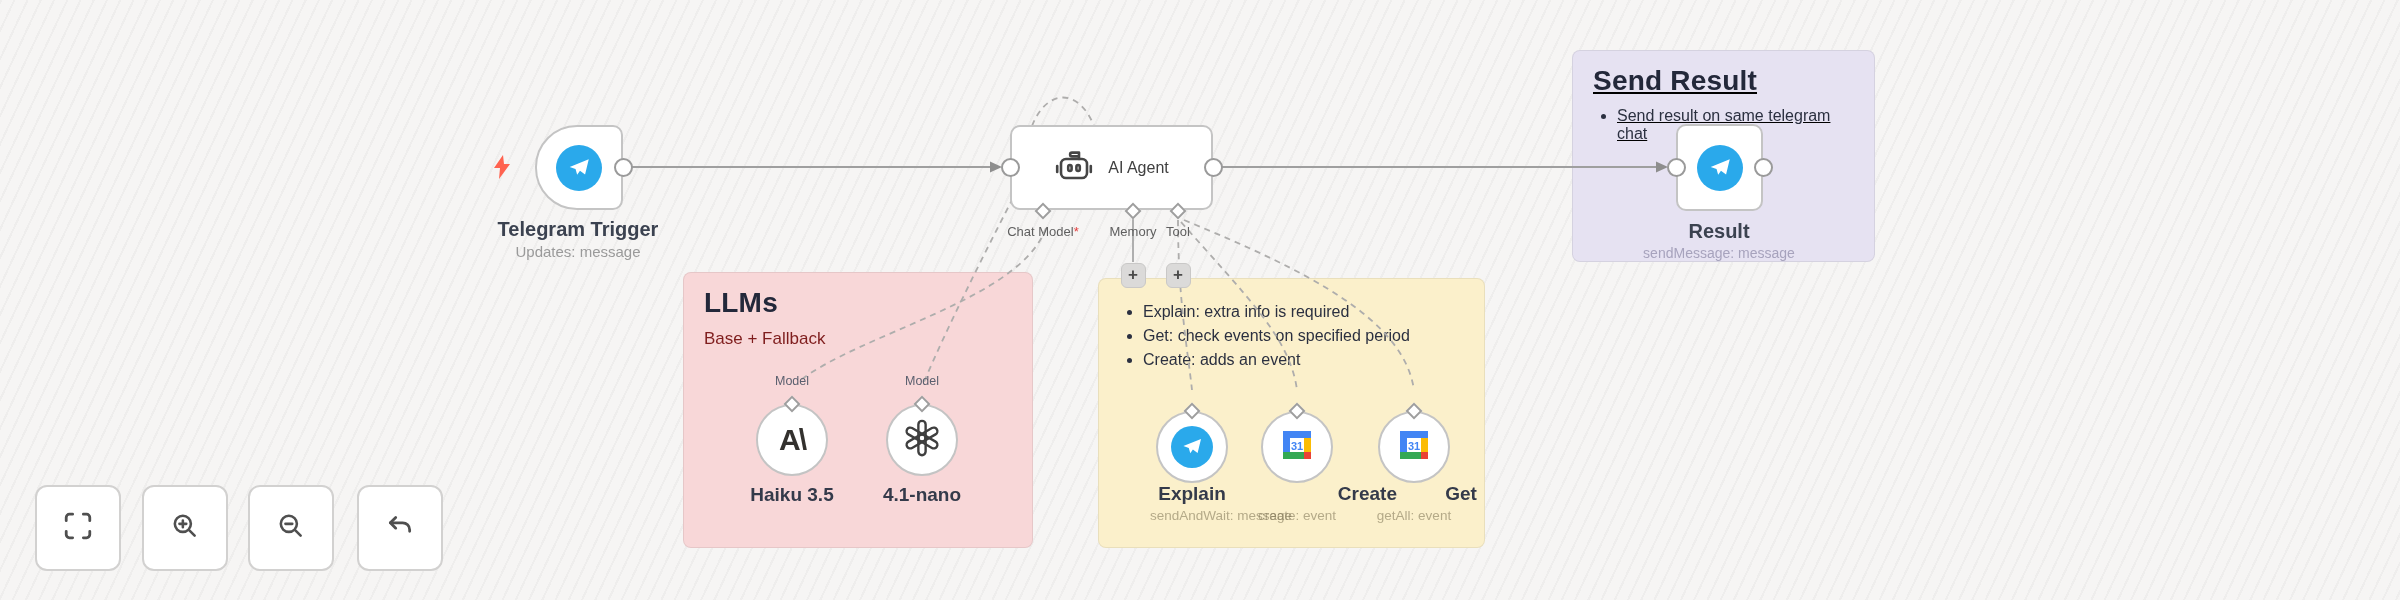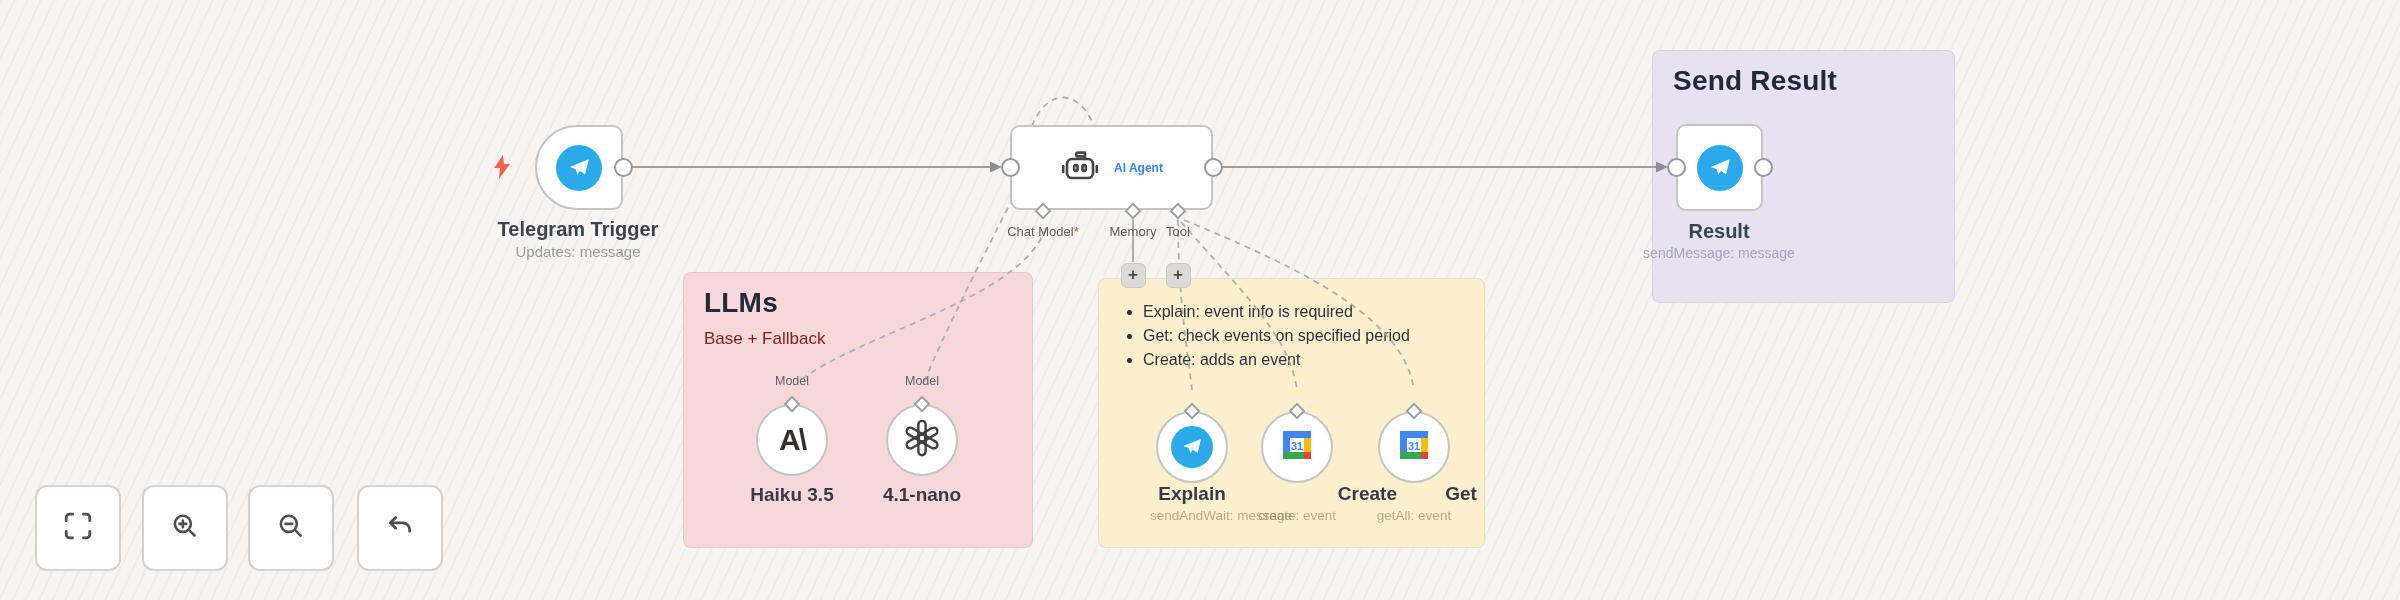--- a/index.html
+++ b/index.html
@@ -11,34 +11,34 @@
     background-color:#f6f5f4;
     background-image:repeating-linear-gradient(115deg, rgba(150,150,150,0.08) 0 2px, rgba(150,150,150,0) 2px 12px);
   }
   .abs{position:absolute;}
   
   .wires{position:absolute;left:0;top:0;z-index:2;}
   
   .sticky{position:absolute;z-index:1;border-radius:8px;border:1px solid rgba(0,0,0,0.07);padding:14px 20px;box-sizing:border-box;}
   .sticky-llms{left:683px;top:272px;width:350px;height:276px;background:#f8d7d8;}
   .sticky-tools{left:1098px;top:278px;width:387px;height:270px;background:#fbf0cb;}
-  .sticky-send{left:1652px;top:50px;width:303px;height:253px;background:#e6e2f2;}
+  .sticky-send{left:1572px;top:50px;width:303px;height:212px;background:#e6e2f2;text-decoration:underline;}
   .sticky-title{font-size:28px;font-weight:bold;color:#23283a;letter-spacing:.2px;}
   .sticky-sub{margin-top:10px;font-size:17px;color:#7f1d1d;}
   .sticky-bullets{margin:10px 0 0 0;padding-left:24px;font-size:16px;color:#2b3040;}
   .sticky-bullets li{margin:6px 0;}
   
   .node{position:absolute;z-index:3;background:#fff;border:2px solid #c4c4c4;box-sizing:border-box;
         display:flex;align-items:center;justify-content:center;}
   .node-trigger{left:535px;top:125px;width:88px;height:85px;border-radius:42px 10px 10px 42px;}
   .node-agent{left:1010px;top:125px;width:203px;height:85px;border-radius:10px;gap:14px;}
   .node-result{left:1676px;top:124px;width:87px;height:87px;border-radius:10px;}
   .node-label{position:absolute;z-index:3;font-size:20px;font-weight:bold;color:#3b4250;text-align:center;white-space:nowrap;}
   .node-sub{position:absolute;z-index:3;font-size:15px;color:#9a9a9a;text-align:center;white-space:nowrap;}
-  .agent-title{font-size:12px;font-weight:bold;color:#3b82f6;}
+  .agent-title{font-size:16px;font-weight:normal;color:#404040;}
   .port-label{position:absolute;z-index:3;font-size:13px;color:#5f5f5f;text-align:center;white-space:nowrap;}
   .req{color:#e23b3b;}
   
   .circle-node{position:absolute;z-index:3;background:#fff;border:2px solid #c4c4c4;border-radius:50%;
                display:flex;align-items:center;justify-content:center;box-sizing:border-box;width:72px;height:72px;}
   .sub-label{position:absolute;z-index:3;font-size:19px;font-weight:bold;color:#343a4a;text-align:center;white-space:nowrap;}
   .sub-sub{position:absolute;z-index:3;font-size:13.5px;color:rgba(110,100,70,0.5);text-align:center;white-space:nowrap;}
   .sub-sub-purple{color:#a7a3bd;}
   .model-label{position:absolute;z-index:3;font-size:12.5px;color:#5a5f6e;text-align:center;white-space:nowrap;}
   
@@ -58,28 +58,31 @@
 
 <div class="canvas">
 
   <div class="sticky sticky-llms">
     <div class="sticky-title">LLMs</div>
     <div class="sticky-sub">Base + Fallback</div>
   </div>
 
   <div class="sticky sticky-tools">
     <ul class="sticky-bullets">
-      <li>Explain: event info is required</li>
+      <li>Explain: extra info is required</li>
       <li>Get: check events on specified period</li>
       <li>Create: adds an event</li>
     </ul>
   </div>
 
   <div class="sticky sticky-send">
     <div class="sticky-title">Send Result</div>
+    <ul class="sticky-bullets">
+      <li>Send result on same telegram chat</li>
+    </ul>
   </div>
 
   <svg class="wires" width="2400" height="600" viewBox="0 0 2400 600">
 
     <path d="M631 167 H990" stroke="#9f9f9f" stroke-width="2" fill="none"></path>
     <path d="M990 161.5 L1002 167 L990 172.5 Z" fill="#8e8e8e"></path>
     <path d="M1221 167 H1656" stroke="#9f9f9f" stroke-width="2" fill="none"></path>
     <path d="M1656 161.5 L1668 167 L1656 172.5 Z" fill="#8e8e8e"></path>
 
     <path d="M1133 218 V262" stroke="#a8a8a8" stroke-width="1.8" fill="none"></path>

